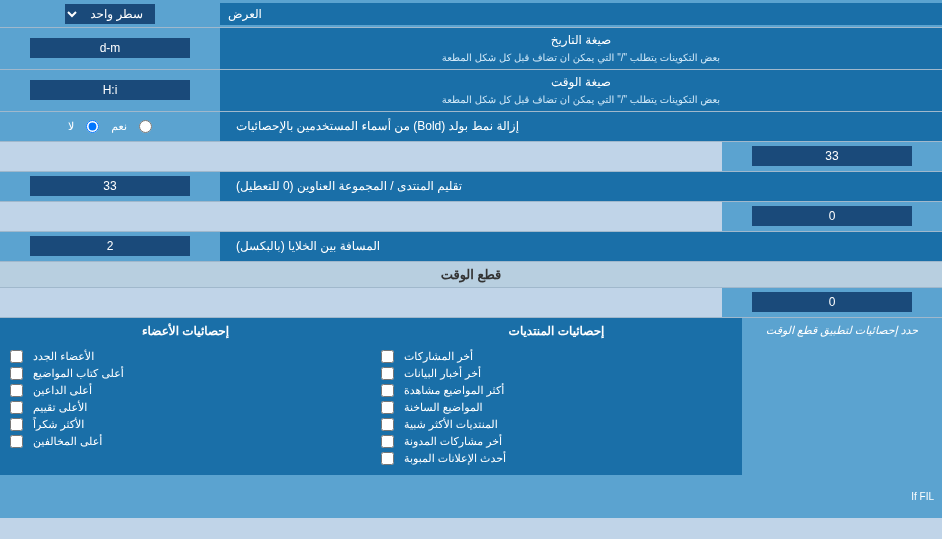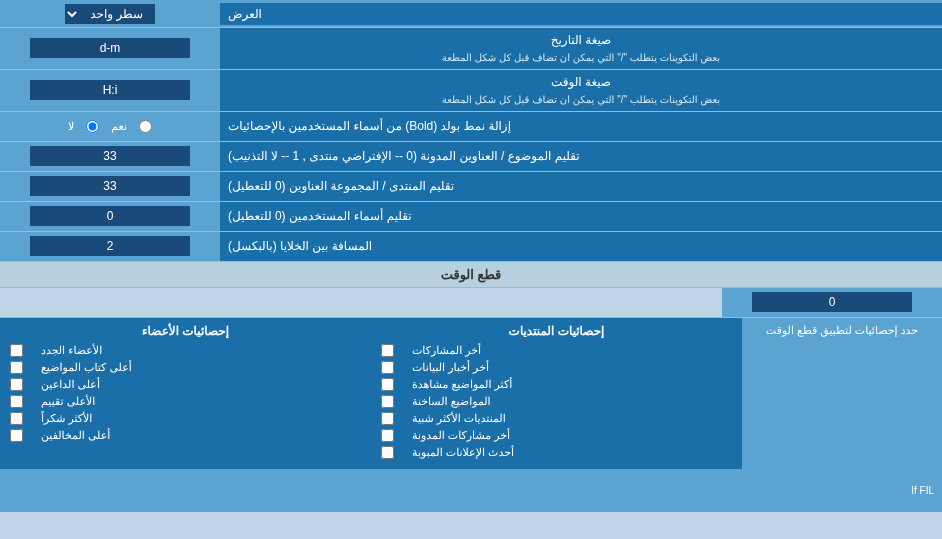--- a/index.html
+++ b/index.html
@@ -17,21 +17,21 @@
       display: flex;
       flex-direction: row;
       align-items: stretch;
       border-bottom: 1px solid #a0b8cc;
       min-height: 30px;
     }
     .row-label {
       flex: 1;
       background: #1a6fa8;
       color: #fff;
-      padding: 4px 8px;
+      padding: 4px 16px;
       display: flex;
       align-items: center;
       justify-content: flex-end;
       font-size: 12px;
       text-align: right;
       line-height: 1.4;
     }
     .row-label.multi-line {
       flex-direction: column;
       justify-content: center;
@@ -91,43 +91,44 @@
     }
     .stats-col {
       flex: 1;
       background: #1a6fa8;
       padding: 6px 10px;
     }
     .stats-col .col-title {
       color: #fff;
       font-weight: bold;
       text-align: center;
-      margin-bottom: 6px;
+      margin-bottom: 12px;
       font-size: 12px;
     }
     .stats-col .checkbox-row {
       display: flex;
       align-items: center;
-      gap: 18px;
+      gap: 10px;
       color: #fff;
       font-size: 11px;
       margin-bottom: 4px;
       justify-content: flex-end;
       direction: rtl;
     }
     .stats-col .checkbox-row input[type="checkbox"] {
       accent-color: #1a4a7a;
     }
     .stats-apply-col {
       width: 200px;
       background: #5ba3d0;
       padding: 6px 10px;
       display: flex;
       align-items: flex-start;
       justify-content: center;
+      font-style: italic;
     }
     .stats-apply-col .apply-text {
       color: #fff;
       font-size: 11px;
       text-align: center;
     }
     
     .top-row {
       display: flex;
       flex-direction: row;
@@ -211,35 +212,33 @@
         <label>نعم</label>
       </div>
       <div class="radio-group">
         <input type="radio" name="bold_remove" value="no" checked="" style="">
         <label>لا</label>
       </div>
     </div>
   </div>
 
   <div class="row">
-    <div class="row-label">تقليم الموضوع / العناوين المدونة (0 -- الإفتراضي منتدى , 1 -- لا التذنيب)</div>
     <div class="row-input">
       <input type="text" value="33" style="">
     </div>
   </div>
 
   <div class="row">
     <div class="row-label">تقليم المنتدى / المجموعة العناوين (0 للتعطيل)</div>
     <div class="row-input">
       <input type="text" value="33" style="">
     </div>
   </div>
 
   <div class="row">
-    <div class="row-label">تقليم أسماء المستخدمين (0 للتعطيل)</div>
     <div class="row-input">
       <input type="text" value="0" style="">
     </div>
   </div>
 
   <div class="row">
     <div class="row-label">المسافة بين الخلايا (بالبكسل)</div>
     <div class="row-input">
       <input type="text" value="2" style="">
     </div>

